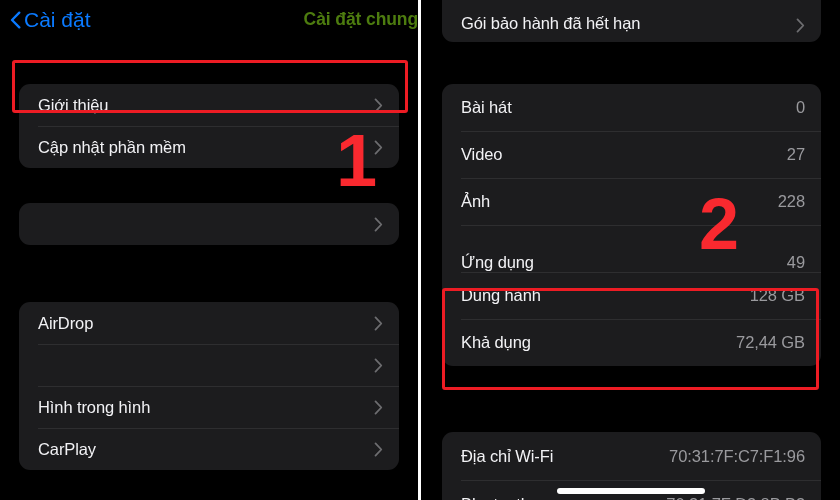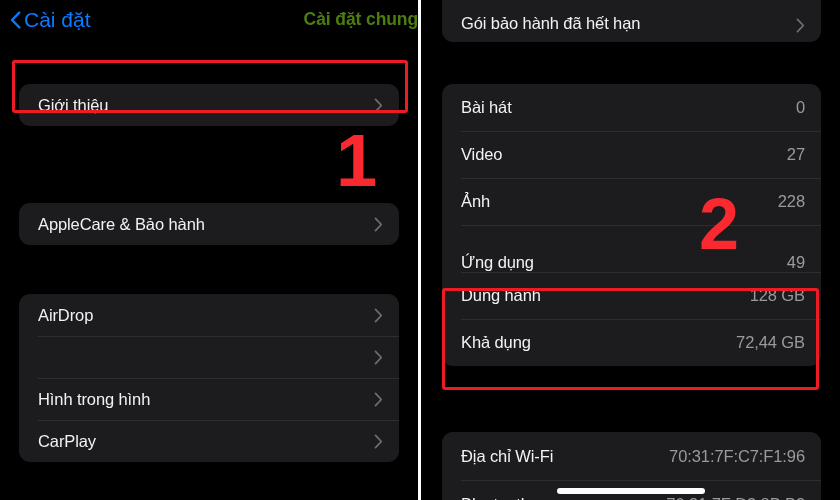--- a/index.html
+++ b/index.html
@@ -181,35 +181,43 @@
     <div class="card" style="top:63px;margin-top:21px;">
       <div class="row">
         <span class="row-label">Giới thiệu</span>
         <span class="row-spacer"></span>
         <span class="chevron">
           <svg viewBox="0 0 9 15" width="9" height="15" aria-hidden="true">
             <polyline points="1.5,1.4 7.3,7.5 1.5,13.6" fill="none" stroke="#6d6d70" stroke-width="1.8" stroke-linecap="round" stroke-linejoin="round"></polyline>
           </svg>
         </span>
       </div>
+      <div class="row">
+        <span class="row-label">Cập nhật phần mềm</span>
+        <span class="row-spacer"></span>
+        <span class="chevron">
+          <svg viewBox="0 0 9 15" width="9" height="15" aria-hidden="true">
+            <polyline points="1.5,1.4 7.3,7.5 1.5,13.6" fill="none" stroke="#6d6d70" stroke-width="1.8" stroke-linecap="round" stroke-linejoin="round"></polyline>
+          </svg>
+        </span>
+      </div>
     </div>
 
     <div class="card" style="top:203px;">
       <div class="row">
-        <span class="row-label">AppleCare &amp; Bảo hành</span>
-        <span class="row-spacer"></span>
-        <span class="chevron">
-          <svg viewBox="0 0 9 15" width="9" height="15" aria-hidden="true">
-            <polyline points="1.5,1.4 7.3,7.5 1.5,13.6" fill="none" stroke="#6d6d70" stroke-width="1.8" stroke-linecap="round" stroke-linejoin="round"></polyline>
-          </svg>
-        </span>
-      </div>
-    </div>
-
-    <div class="card" style="top:294px;text-align:center;">
+        <span class="row-spacer"></span>
+        <span class="chevron">
+          <svg viewBox="0 0 9 15" width="9" height="15" aria-hidden="true">
+            <polyline points="1.5,1.4 7.3,7.5 1.5,13.6" fill="none" stroke="#6d6d70" stroke-width="1.8" stroke-linecap="round" stroke-linejoin="round"></polyline>
+          </svg>
+        </span>
+      </div>
+    </div>
+
+    <div class="card" style="top:302px;text-align:center;">
       <div class="row">
         <span class="row-label">AirDrop</span>
         <span class="row-spacer"></span>
         <span class="chevron">
           <svg viewBox="0 0 9 15" width="9" height="15" aria-hidden="true">
             <polyline points="1.5,1.4 7.3,7.5 1.5,13.6" fill="none" stroke="#6d6d70" stroke-width="1.8" stroke-linecap="round" stroke-linejoin="round"></polyline>
           </svg>
         </span>
       </div>
       <div class="row">

